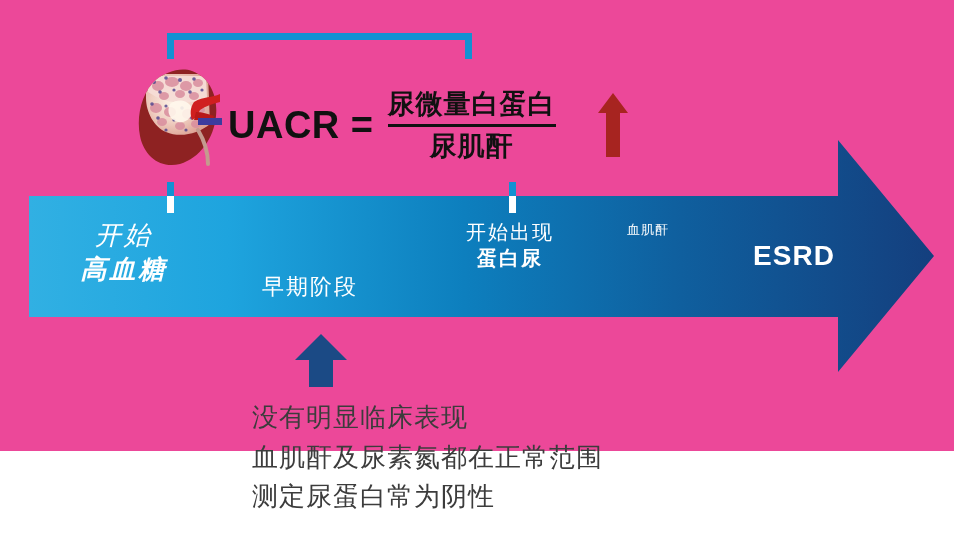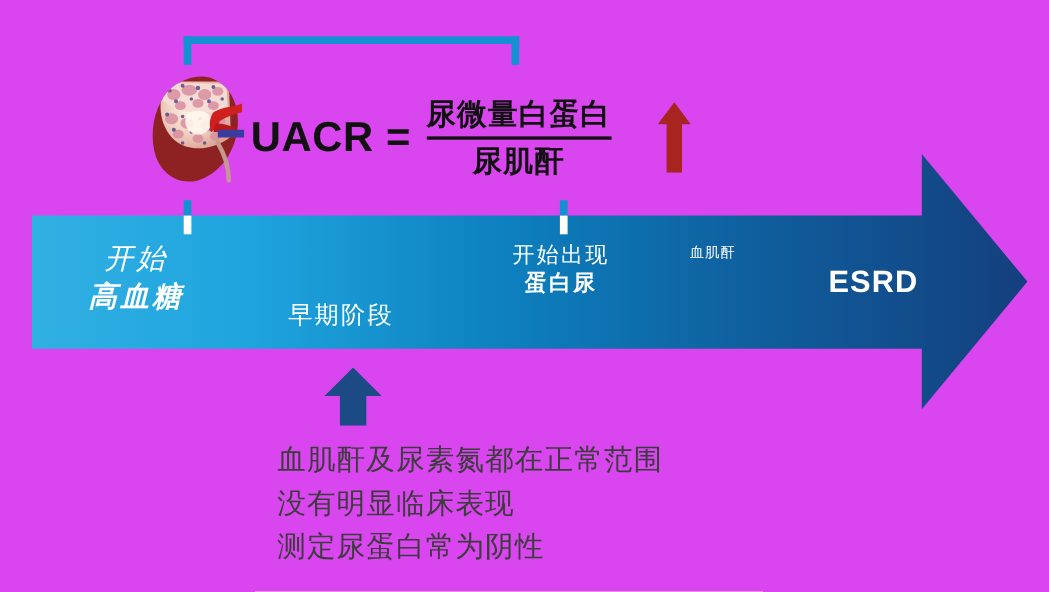--- a/index.html
+++ b/index.html
@@ -13,22 +13,22 @@
     position: relative;
     overflow: hidden;
     font-family: "Liberation Sans", "DejaVu Sans", sans-serif;
     color: #333333;
   }
 
   #stage {
     position: absolute;
     left: 0; top: 0;
     width: 954px;
-    height: 538px;
-    background: #d946ef;
+    height: 451px;
+    background: #ec4899;
   }
 
   
   .bracket {
     position: absolute;
     left: 167px;
     top: 33px;
     width: 305px;
     height: 26px;
   }
@@ -359,18 +359,18 @@
     <span class="l2">ESRD</span>
   </div>
 
   <div class="blue-arrow">
     <svg width="52" height="53" viewBox="0 0 52 53">
       <polygon points="26,0 52,26 38,26 38,53 14,53 14,26 0,26" fill="#1b4a85"></polygon>
     </svg>
   </div>
 
   <div class="notes">
+    <div class="note-line">没有明显临床表现</div>
     <div class="note-line">血肌酐及尿素氮都在正常范围</div>
-    <div class="note-line">没有明显临床表现</div>
     <div class="note-line">测定尿蛋白常为阴性</div>
   </div>
 
 </div>
 
 </body></html>

